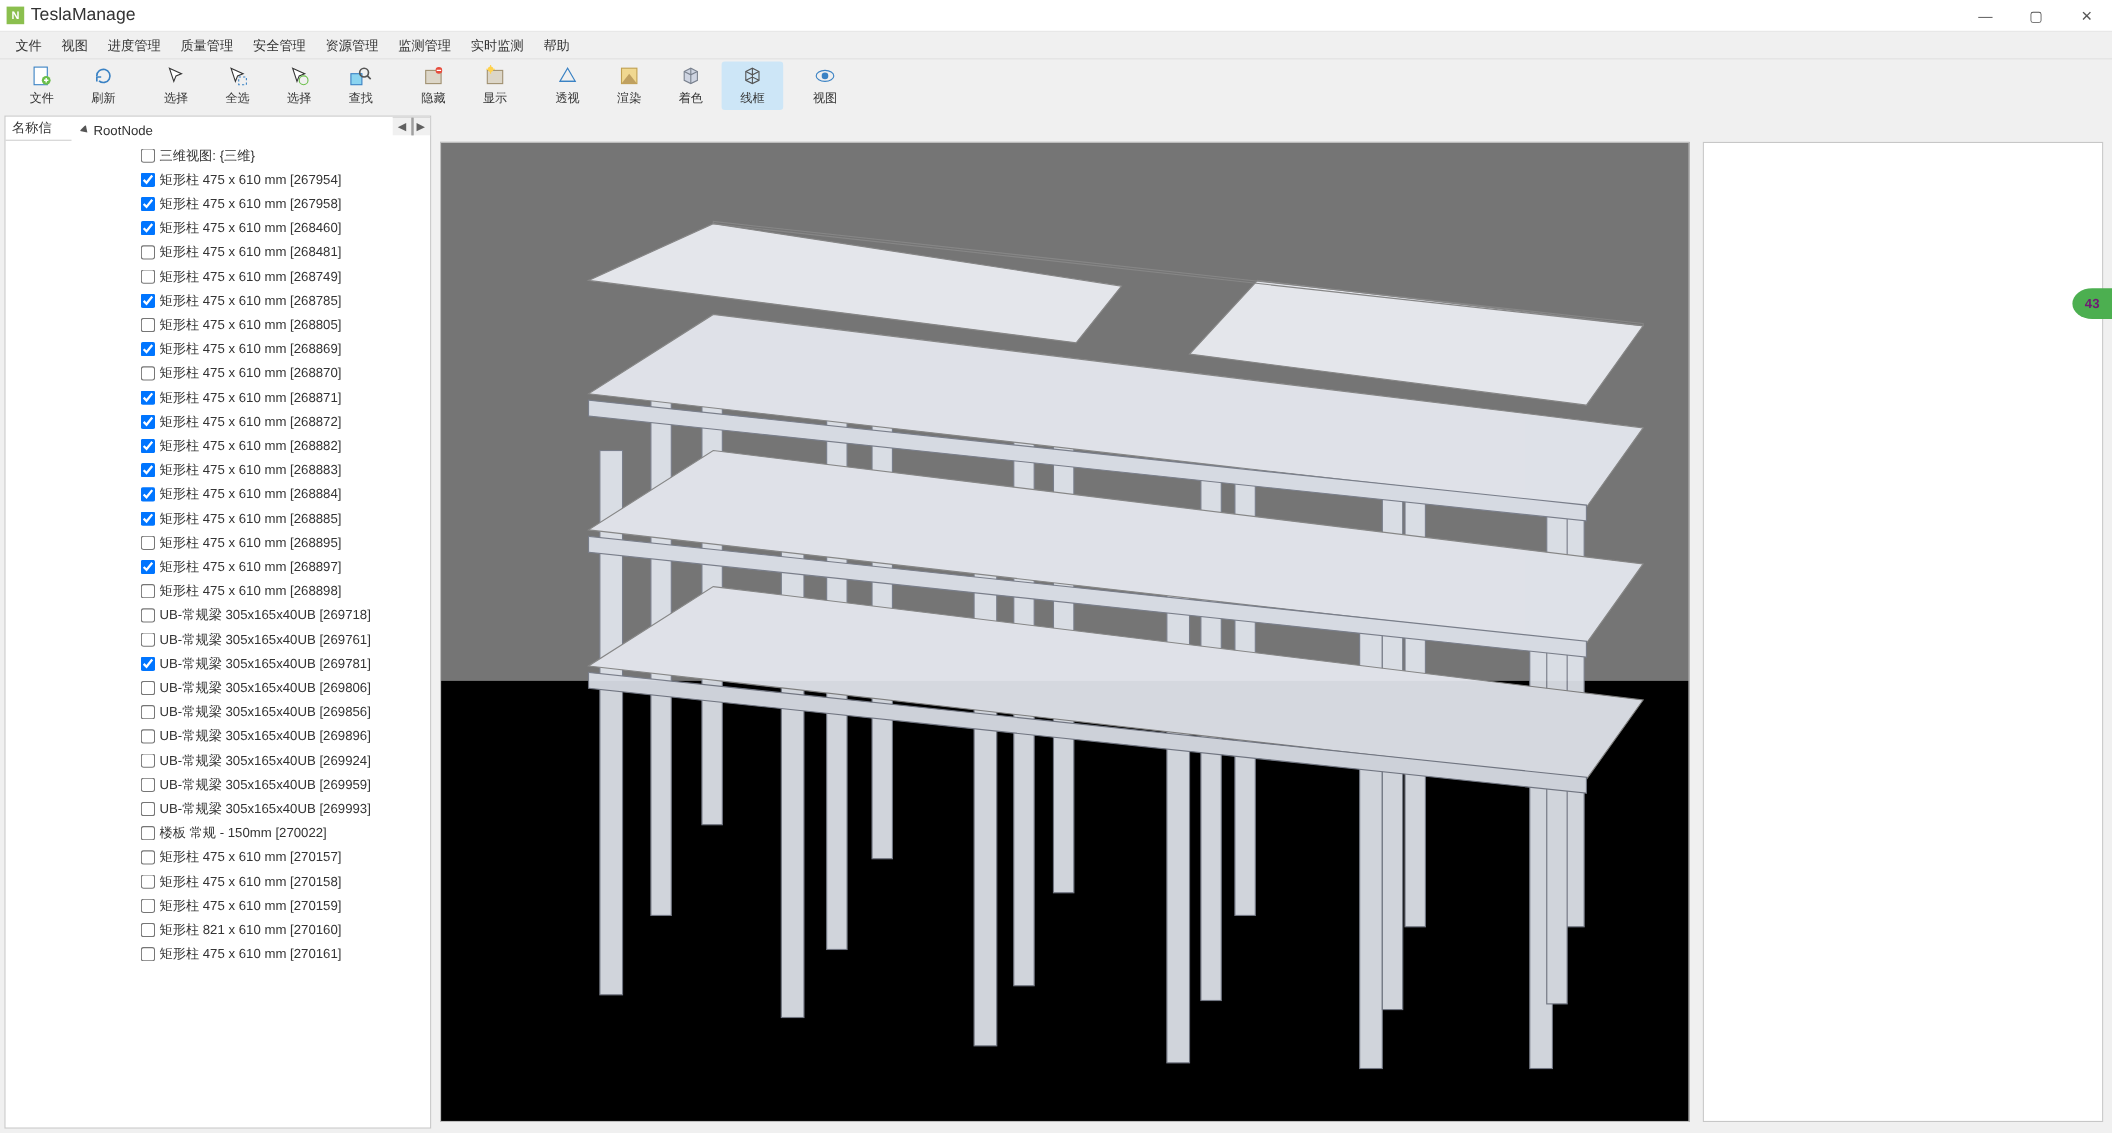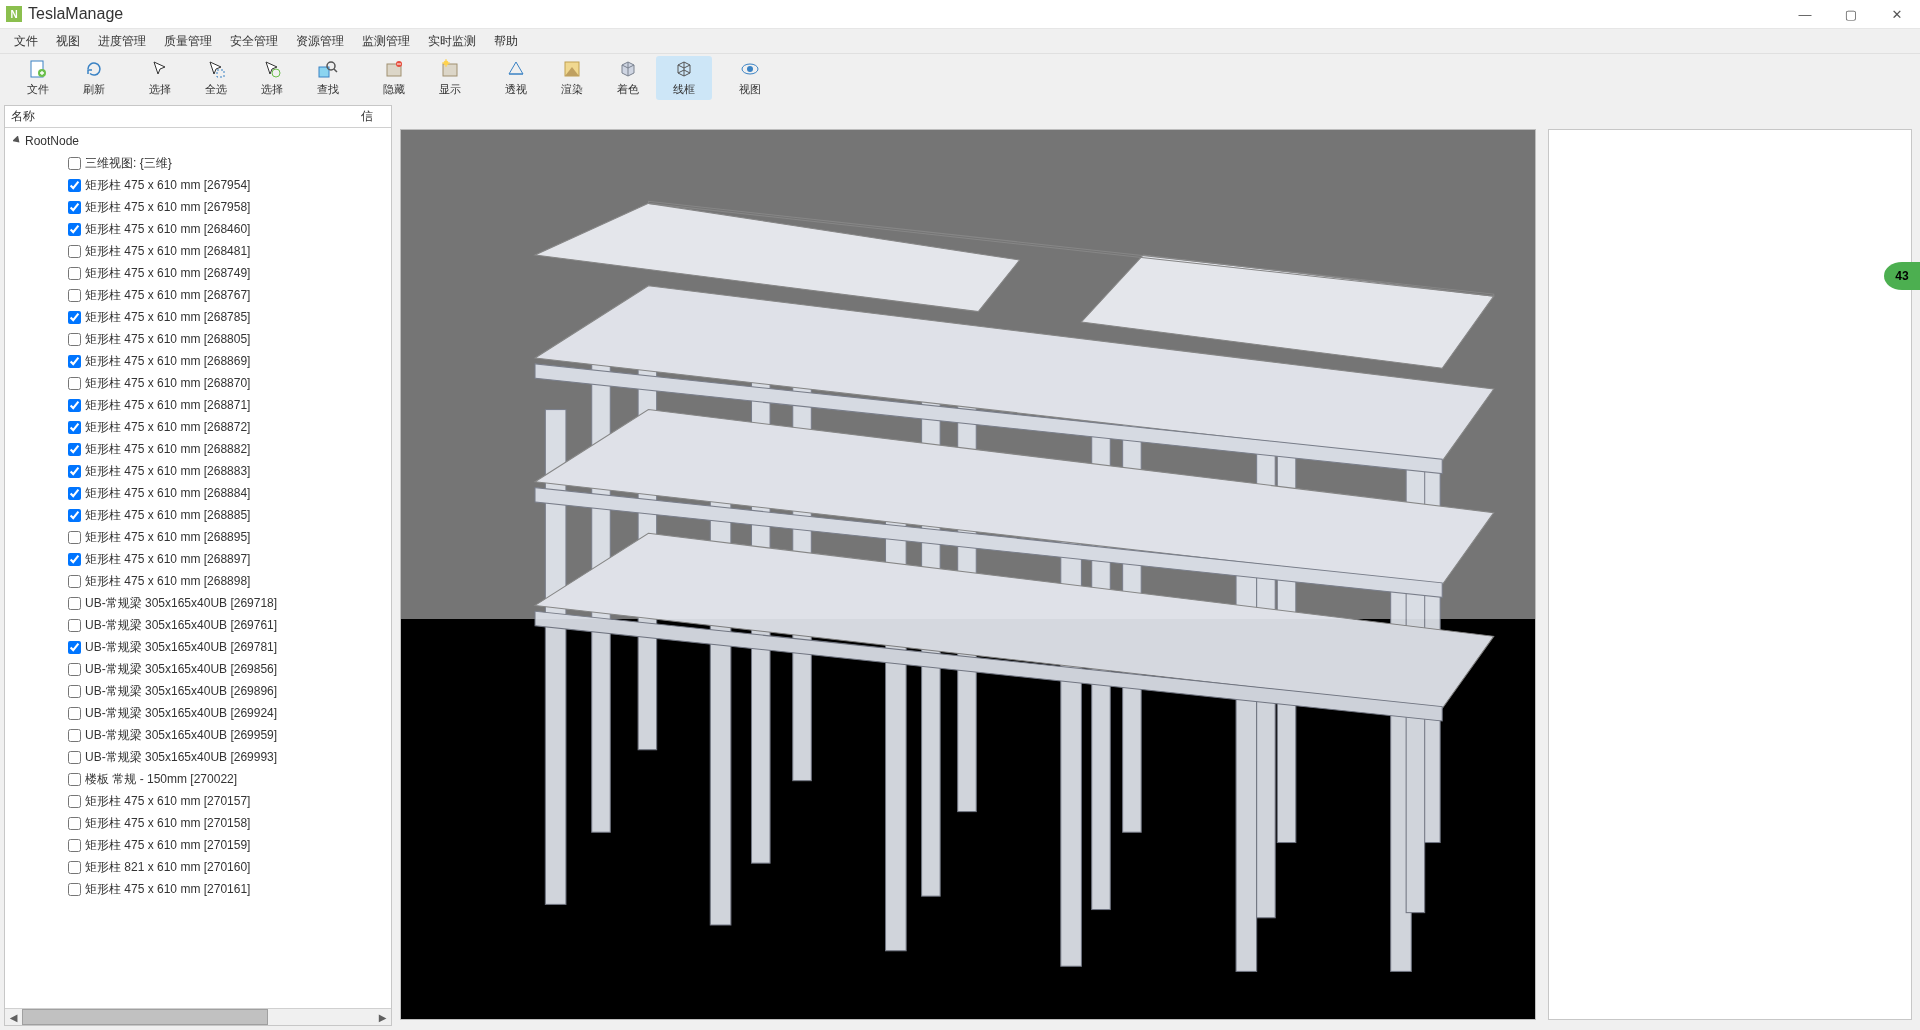--- a/index.html
+++ b/index.html
@@ -21,21 +21,21 @@
   .toolbtn { width: 56px; height: 44px; display: flex; flex-direction: column; align-items: center; justify-content: center; gap: 2px; cursor:default;border-radius:3px;}
   .toolbtn.active { background:#cde6f7; }
   .toolbtn .ticon { width: 22px; height: 22px; display:flex;align-items:center;justify-content:center; }
   .toolbtn .tlabel { font-size: 11px; color: #333; }
   .tsep { width: 10px; }
 
   
   .mainrow { position:absolute; top:101px; left:0; right:0; bottom:0; display:flex; }
 
   
-  .treepanel { width: 388px; background:#fff; border:1px solid #c7c7c7; margin:4px; display:flex; flex-direction:column;position:relative;}
+  .treepanel { width: 388px; background:#fff; border:1px solid #c7c7c7; margin:4px; display:flex; flex-direction:row;position:relative;}
   .treehead { height: 22px; border-bottom:1px solid #d0d0d0; display:flex; align-items:center; padding:0 6px; font-size:12px;color:#333;}
   .treehead .col-name { flex:1;}
   .treehead .col-info { padding-right:12px;}
   .treebody { flex:1; overflow-y:auto; overflow-x:auto; padding:2px 0; }
   .treebody::-webkit-scrollbar { width:17px; height:17px;}
   .treebody::-webkit-scrollbar-track{background:#f0f0f0;}
   .treebody::-webkit-scrollbar-thumb{background:#c1c1c1;border:1px solid #a0a0a0;}
   .rootrow { display:flex;align-items:center;height:22px;font-size:12px;color:#333;padding-left:6px;}
   .rootrow .exp { width:14px;display:flex;align-items:center;justify-content:center;cursor:default;}
   .treerow { display:flex;align-items:center;height:22px;font-size:12px;color:#333;padding-left:63px;white-space:nowrap;}
@@ -47,21 +47,21 @@
 
   
   .viewport { flex:1; margin:28px 8px 10px 4px; position:relative; background:#757575;display:flex;align-items:center;justify-content:center;border:1px solid #bdbdbd;overflow:hidden;}
   .floor { position:absolute;left:0;right:0;bottom:0;top:55%;background:#000;}
   .structure-svg { position:absolute; inset:0; width:100%; height:100%;}
 
   
   .proppanel { width: 364px; margin:28px 8px 10px 4px; background:#fff;border:1px solid #c7c7c7;}
 
   
-  .badge { position:absolute; right:0; top:262px; width:36px;height:28px;background:#4CAF50;border-radius:50% 0 0 50%;display:flex;align-items:center;justify-content:center;color:#000000;font-size:12px;font-weight:bold;}
+  .badge { position:absolute; right:0; top:262px; width:36px;height:28px;background:#4CAF50;border-radius:50% 0 0 50%;display:flex;align-items:center;justify-content:center;color:#701a75;font-size:12px;font-weight:bold;}
 </style>
 </head>
 <body>
 
 <div class="titlebar">
   <div class="app-icon">N</div>
   <div class="title">TeslaManage</div>
   <div class="controls">
     <div>—</div>
     <div>▢</div>
@@ -242,24 +242,20 @@
         </div>
         <div class="treerow">
           <input type="checkbox" style="">
           <span>矩形柱 475 x 610 mm [268481]</span>
         </div>
         <div class="treerow">
           <input type="checkbox" style="">
           <span>矩形柱 475 x 610 mm [268749]</span>
         </div>
         <div class="treerow">
-          <input type="checkbox" style="">
-          <span>矩形柱 475 x 610 mm [268767]</span>
-        </div>
-        <div class="treerow">
           <input type="checkbox" checked="" style="">
           <span>矩形柱 475 x 610 mm [268785]</span>
         </div>
         <div class="treerow">
           <input type="checkbox" style="">
           <span>矩形柱 475 x 610 mm [268805]</span>
         </div>
         <div class="treerow">
           <input type="checkbox" checked="" style="">
           <span>矩形柱 475 x 610 mm [268869]</span>
@@ -308,20 +304,24 @@
           <input type="checkbox" style="">
           <span>UB-常规梁 305x165x40UB [269718]</span>
         </div>
         <div class="treerow">
           <input type="checkbox" style="">
           <span>UB-常规梁 305x165x40UB [269761]</span>
         </div>
         <div class="treerow">
           <input type="checkbox" checked="" style="">
           <span>UB-常规梁 305x165x40UB [269781]</span>
+        </div>
+        <div class="treerow">
+          <input type="checkbox" style="">
+          <span>UB-常规梁 305x165x40UB [269806]</span>
         </div>
         <div class="treerow">
           <input type="checkbox" style="">
           <span>UB-常规梁 305x165x40UB [269856]</span>
         </div>
         <div class="treerow">
           <input type="checkbox" style="">
           <span>UB-常规梁 305x165x40UB [269896]</span>
         </div>
         <div class="treerow">

